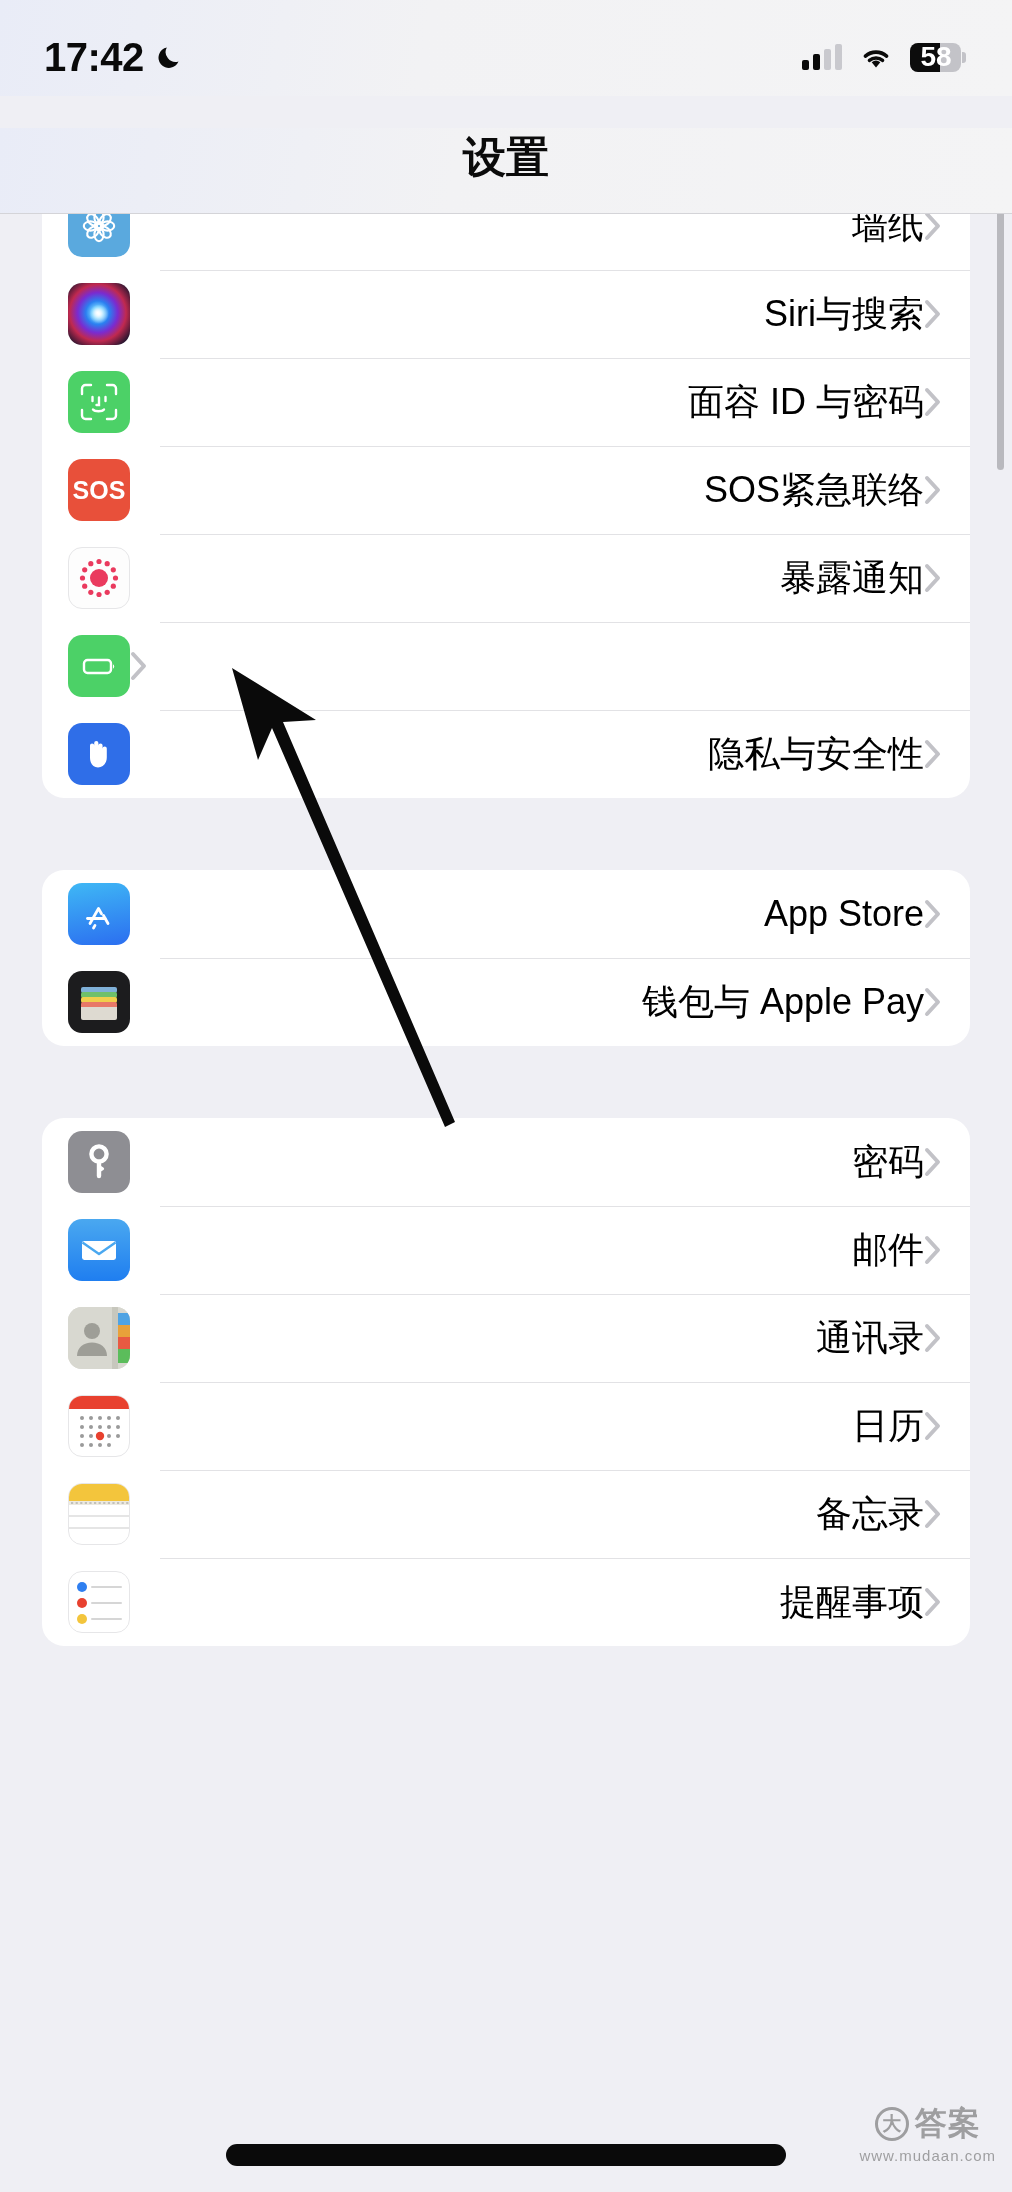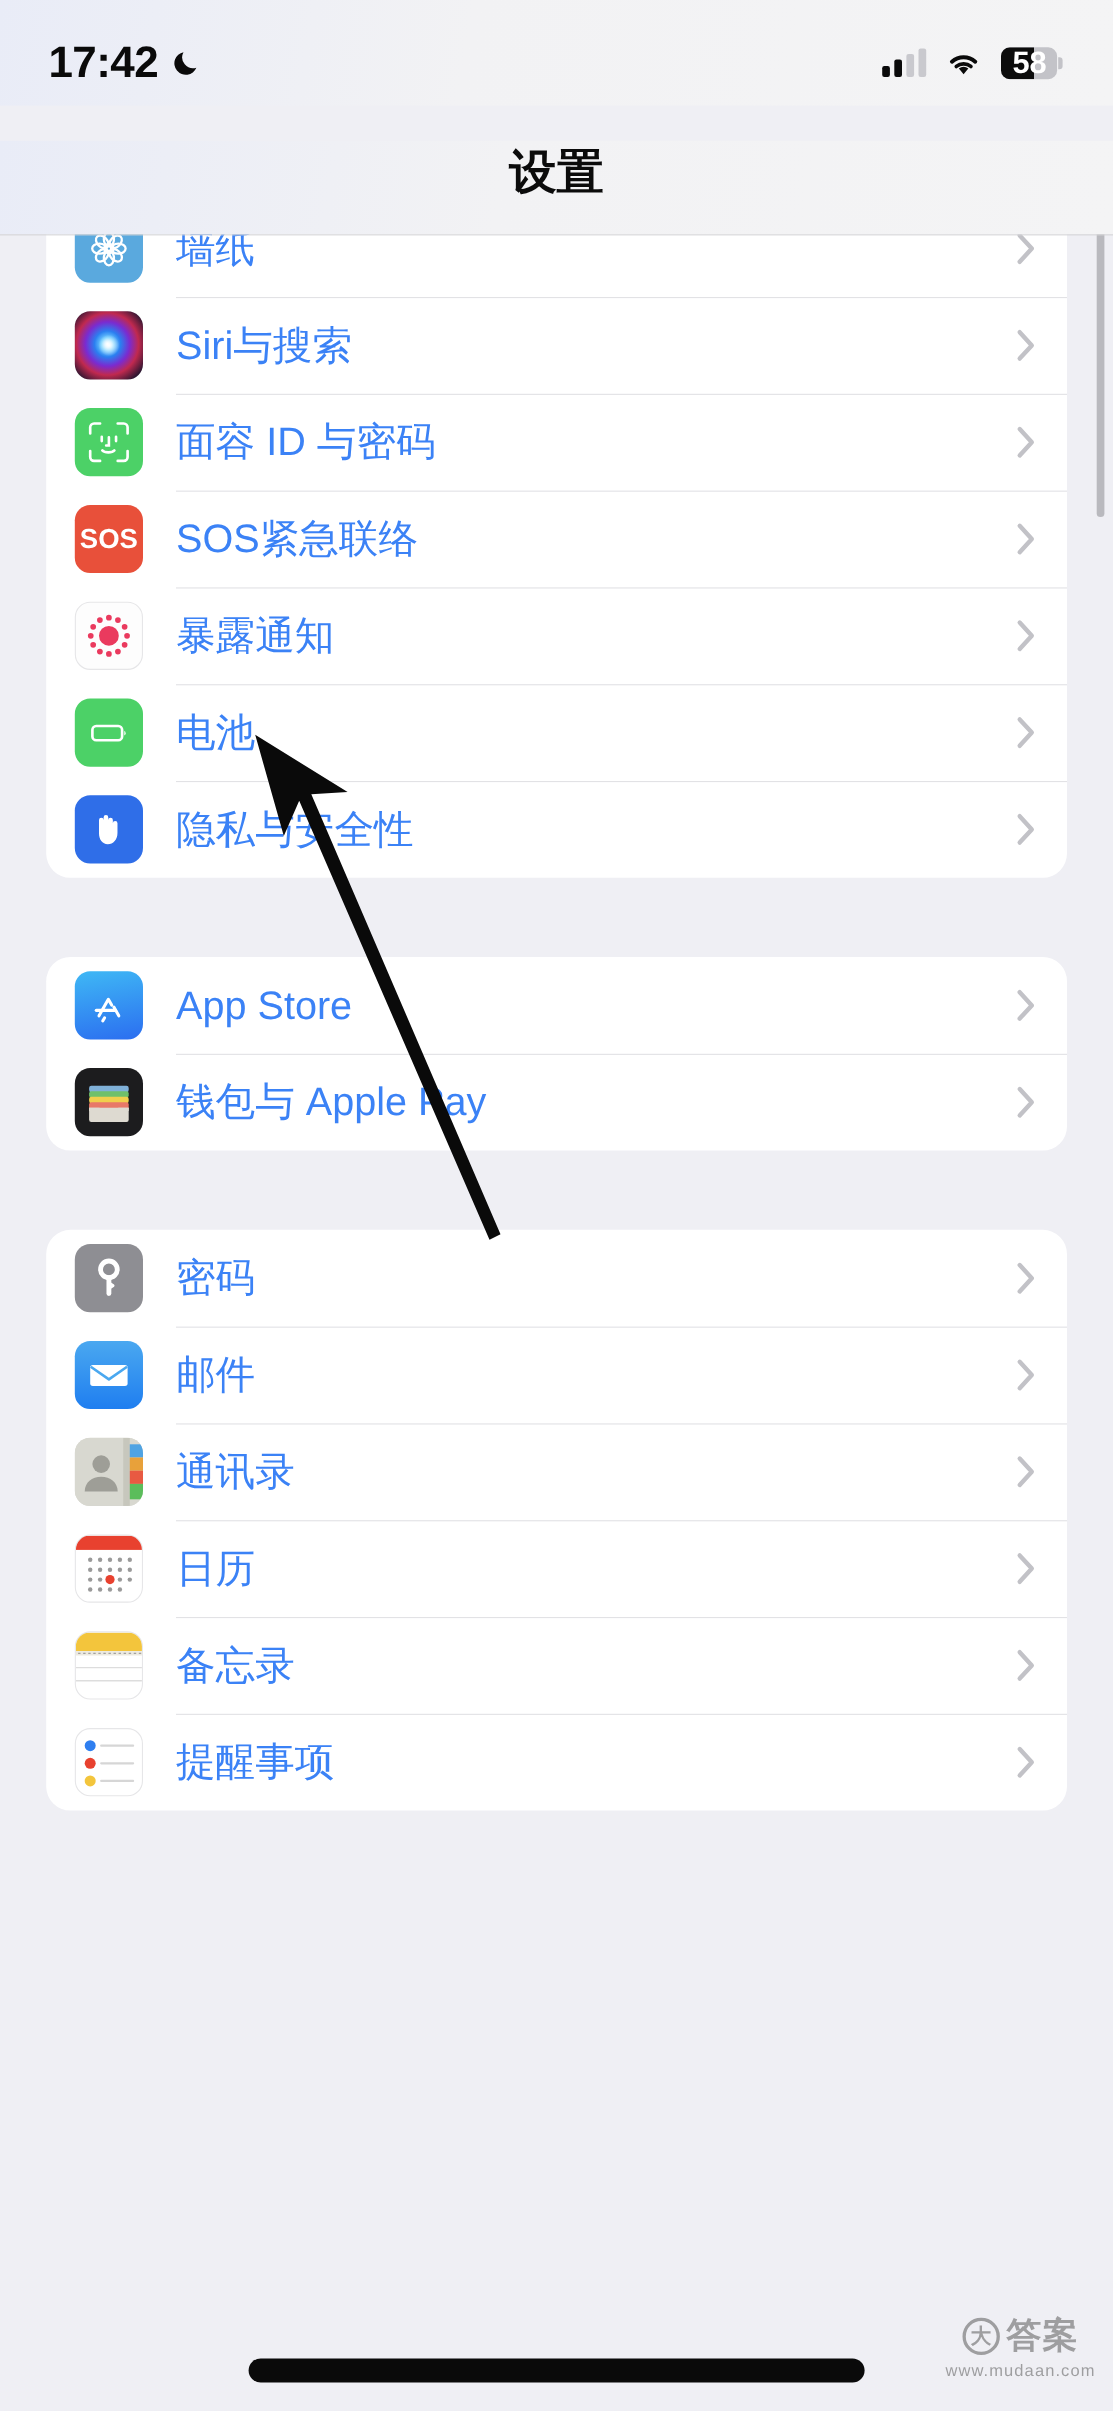--- a/index.html
+++ b/index.html
@@ -52,21 +52,21 @@
   .content{position:absolute;top:182px;left:0;width:1012px;height:2010px;background:#efeff4;}
 
   .group{background:#ffffff;border-radius:22px;margin:0 42px;overflow:hidden;}
   .gap{height:72px;}
 
   .row{display:flex;align-items:center;height:88px;padding-left:26px;position:relative;}
   .row + .row::before{
     content:"";position:absolute;left:118px;right:0;top:0;height:1px;background:#e2e2e5;
   }
   .icon{width:62px;height:62px;border-radius:14px;flex:0 0 62px;position:relative;overflow:hidden;}
-  .label{flex:1;font-size:36px;color:#3b82f6;margin-left:30px;letter-spacing:0px;white-space:nowrap;}
+  .label{flex:1;font-size:36px;color:#000000;margin-left:40px;letter-spacing:0px;white-space:nowrap;text-align:right;}
   .chev{margin-right:28px;color:#c2c2c7;font-size:34px;font-weight:600;line-height:1;}
   .chev svg{display:block;}
 
   
   .ic-wallpaper{background:#5aa9de;display:flex;align-items:center;justify-content:center;}
   .ic-siri{background:radial-gradient(circle at 48% 48%, #ffffff 0%, #6fd0ff 12%, #2b7ff0 26%, #7a2bd0 44%, #c0294f 62%, #2a1630 86%);}
   .ic-siri::after{content:"";position:absolute;inset:0;border-radius:14px;
     background:radial-gradient(ellipse at 50% 50%, rgba(255,255,255,.95) 0%, rgba(255,255,255,0) 22%);}
   .ic-faceid{background:#4cd167;display:flex;align-items:center;justify-content:center;}
   .ic-sos{background:#e8503a;display:flex;align-items:center;justify-content:center;
@@ -243,21 +243,20 @@
       </div>
     </div>
 
     <div class="row">
       <div class="icon ic-battery">
         <svg width="44" height="44" viewBox="0 0 44 44">
           <rect x="7" y="16" width="27" height="13" rx="3.5" fill="none" stroke="#ffffff" stroke-width="2.4"></rect>
           <path d="M36 20.3v4.4a2.6 2.6 0 0 0 0-4.4z" fill="#ffffff"></path>
         </svg>
       </div>
-      <div class="label">电池</div>
       <div class="chev">
         <svg width="18" height="30" viewBox="0 0 18 30">
             <path d="M3 3l11 12L3 27" stroke="#c2c2c7" stroke-width="4" fill="none" stroke-linecap="round" stroke-linejoin="round"></path>
           </svg>
       </div>
     </div>
 
     <div class="row">
       <div class="icon ic-privacy">
         <svg width="40" height="40" viewBox="0 0 40 40">

